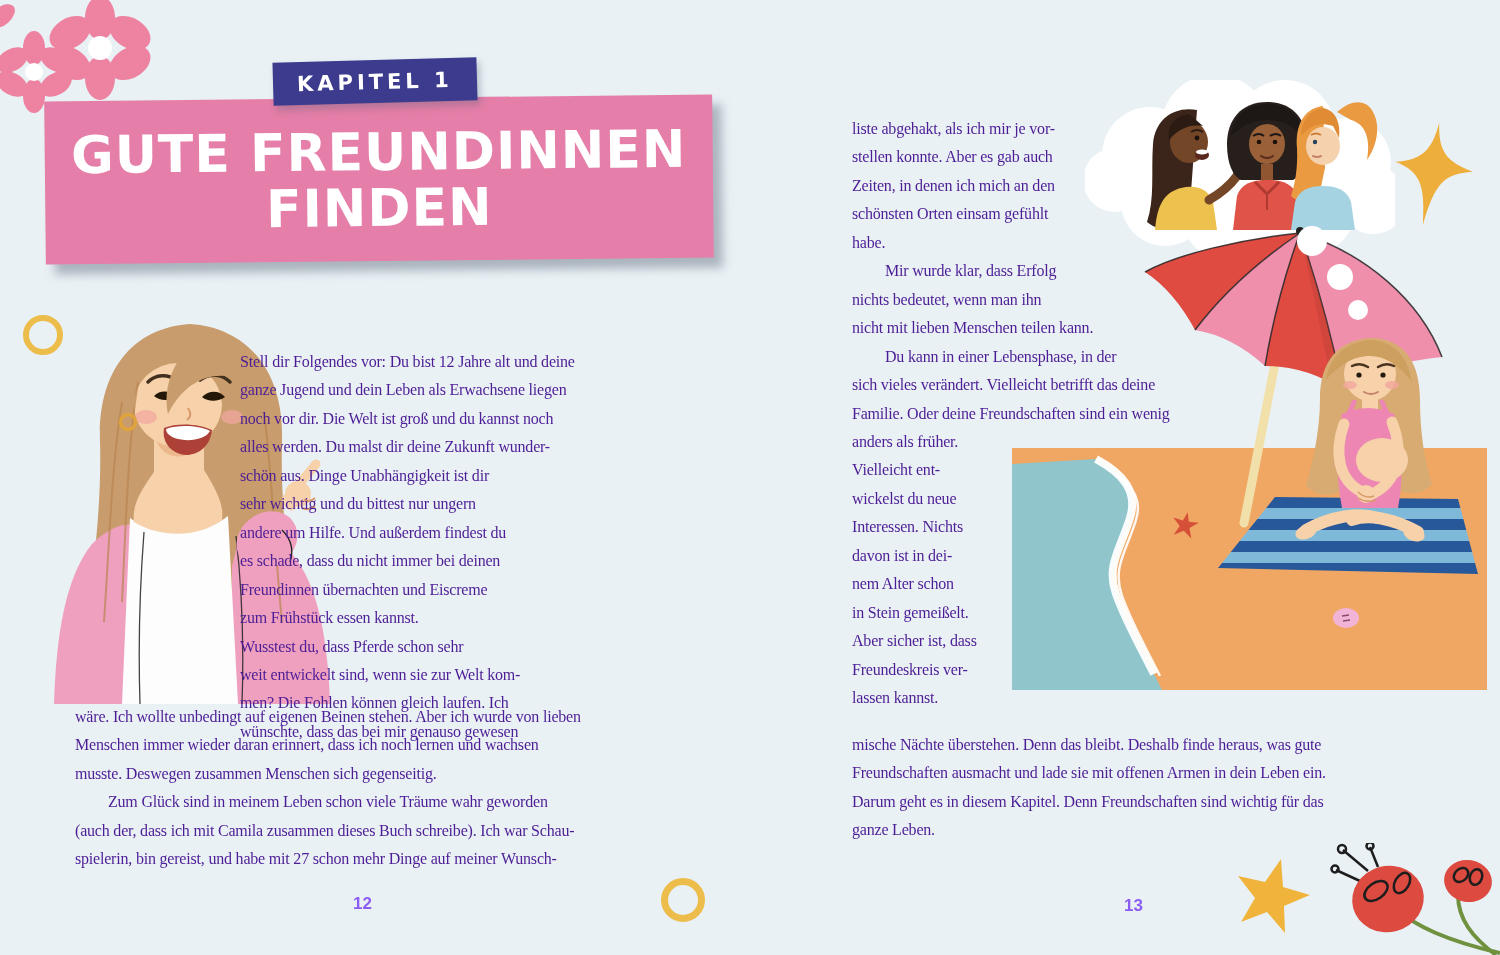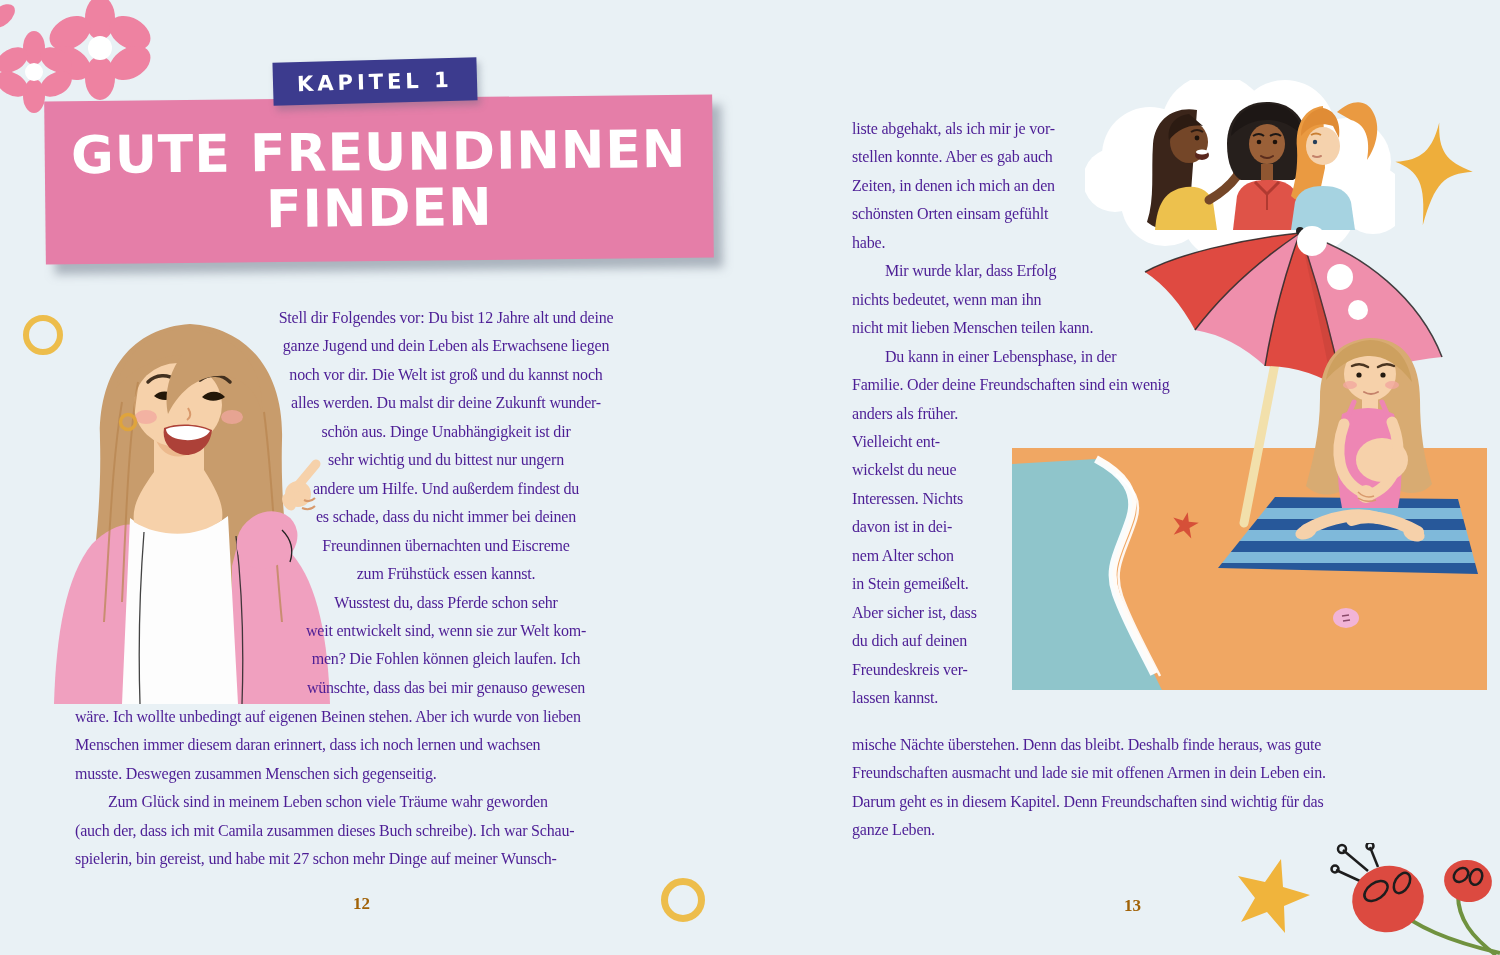--- a/index.html
+++ b/index.html
@@ -3,34 +3,34 @@
 <meta charset="utf-8">
 <style>
   html,body{margin:0;padding:0;}
   .spread{position:relative;width:1500px;height:955px;background:#e9f1f5;overflow:hidden;
           font-family:"Liberation Serif",serif;}
   .abs{position:absolute;}
   
   .tcol{position:absolute;color:#4c1d95;font-size:16px;line-height:28.45px;letter-spacing:-0.2px;z-index:5;}
   .tcol .tline{white-space:nowrap;}
   .tcol .tline.indent{padding-left:33px;}
-  .col-center{text-align:center;}
+  .col-center{text-align:left;margin-top:44px;}
   .col-center .tline.indent{padding-left:0;}
   
   .badge{position:absolute;left:273px;top:60px;background:#3c3b8e;color:#fff;
          font-family:"DejaVu Sans",sans-serif;font-weight:700;font-size:21px;letter-spacing:4px;
          padding:10px 24px 9px;transform:rotate(-1.6deg);z-index:4;
          box-shadow:3px 5px 7px rgba(90,100,120,.35);}
   .titlebox{position:absolute;left:45px;top:98px;width:668px;height:163px;background:#e57ea8;
             transform:rotate(-0.6deg);z-index:3;display:flex;flex-direction:column;align-items:center;
             justify-content:center;box-shadow:9px 10px 10px rgba(110,120,135,.5);}
   .titlebox .tl{color:#ffffff;font-family:"DejaVu Sans",sans-serif;font-weight:800;font-size:52px;
                 line-height:56px;letter-spacing:1px;}
-  .pagenum{position:absolute;font-family:Liberation Serif, serif;font-weight:700;font-size:17px;
-           color:#a16207;z-index:5;}
+  .pagenum{position:absolute;font-family:Liberation Sans, sans-serif;font-weight:700;font-size:17px;
+           color:#8b5cf6;z-index:5;}
   
   .ring{position:absolute;border-radius:50%;border:6.5px solid #edbd4b;z-index:2;}
   .ring-a{left:23px;top:315px;width:28px;height:28px;}
   .ring-b{left:661px;top:878px;width:30px;height:30px;border-width:7px;}
   svg{display:block;}
 </style>
 </head>
 <body>
 
 <div class="spread">
@@ -160,21 +160,21 @@
       <div class="tline">es schade, dass du nicht immer bei deinen</div>
       <div class="tline">Freundinnen übernachten und Eiscreme</div>
       <div class="tline">zum Frühstück essen kannst.</div>
       <div class="tline indent">Wusstest du, dass Pferde schon sehr</div>
       <div class="tline">weit entwickelt sind, wenn sie zur Welt kom-</div>
       <div class="tline">men? Die Fohlen können gleich laufen. Ich</div>
       <div class="tline">wünschte, dass das bei mir genauso gewesen</div>
     </div>
   <div class="tcol" style="left:75px;top:703px">
       <div class="tline">wäre. Ich wollte unbedingt auf eigenen Beinen stehen. Aber ich wurde von lieben</div>
-      <div class="tline">Menschen immer diesem daran erinnert, dass ich noch lernen und wachsen</div>
+      <div class="tline">Menschen immer wieder daran erinnert, dass ich noch lernen und wachsen</div>
       <div class="tline">musste. Deswegen zusammen Menschen sich gegenseitig.</div>
       <div class="tline indent">Zum Glück sind in meinem Leben schon viele Träume wahr geworden</div>
       <div class="tline">(auch der, dass ich mit Camila zusammen dieses Buch schreibe). Ich war Schau-</div>
       <div class="tline">spielerin, bin gereist, und habe mit 27 schon mehr Dinge auf meiner Wunsch-</div>
     </div>
   <div class="pagenum" style="left:353px;top:894px">12</div>
 
   <svg class="abs" style="left:1085px;top:80px;z-index:1" width="310" height="185" viewBox="0 0 310 185">
     <g fill="#ffffff">
       <circle cx="65" cy="75" r="48"></circle>
@@ -309,30 +309,30 @@
   <div class="tcol" style="left:852px;top:115px">
       <div class="tline">liste abgehakt, als ich mir je vor-</div>
       <div class="tline">stellen konnte. Aber es gab auch</div>
       <div class="tline">Zeiten, in denen ich mich an den</div>
       <div class="tline">schönsten Orten einsam gefühlt</div>
       <div class="tline">habe.</div>
       <div class="tline indent">Mir wurde klar, dass Erfolg</div>
       <div class="tline">nichts bedeutet, wenn man ihn</div>
       <div class="tline">nicht mit lieben Menschen teilen kann.</div>
       <div class="tline indent">Du kann in einer Lebensphase, in der</div>
+      <div class="tline">sich vieles verändert. Vielleicht betrifft das deine</div>
       <div class="tline">Familie. Oder deine Freundschaften sind ein wenig</div>
       <div class="tline">anders als früher.</div>
       <div class="tline">Vielleicht ent-</div>
       <div class="tline">wickelst du neue</div>
       <div class="tline">Interessen. Nichts</div>
       <div class="tline">davon ist in dei-</div>
       <div class="tline">nem Alter schon</div>
       <div class="tline">in Stein gemeißelt.</div>
       <div class="tline">Aber sicher ist, dass</div>
-      <div class="tline">du dich auf deinen</div>
       <div class="tline">Freundeskreis ver-</div>
       <div class="tline">lassen kannst.</div>
     </div>
   <div class="tcol" style="left:852px;top:731px">
       <div class="tline">mische Nächte überstehen. Denn das bleibt. Deshalb finde heraus, was gute</div>
       <div class="tline">Freundschaften ausmacht und lade sie mit offenen Armen in dein Leben ein.</div>
       <div class="tline">Darum geht es in diesem Kapitel. Denn Freundschaften sind wichtig für das</div>
       <div class="tline">ganze Leben.</div>
     </div>
   <div class="pagenum" style="left:1124px;top:896px">13</div>

